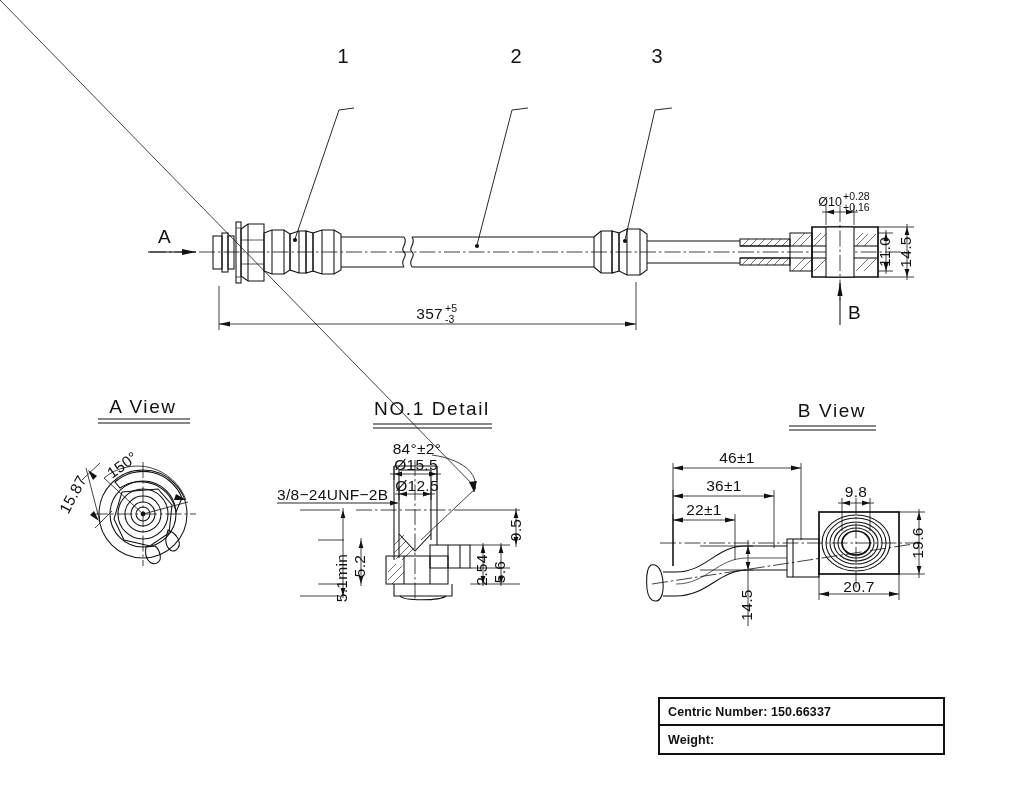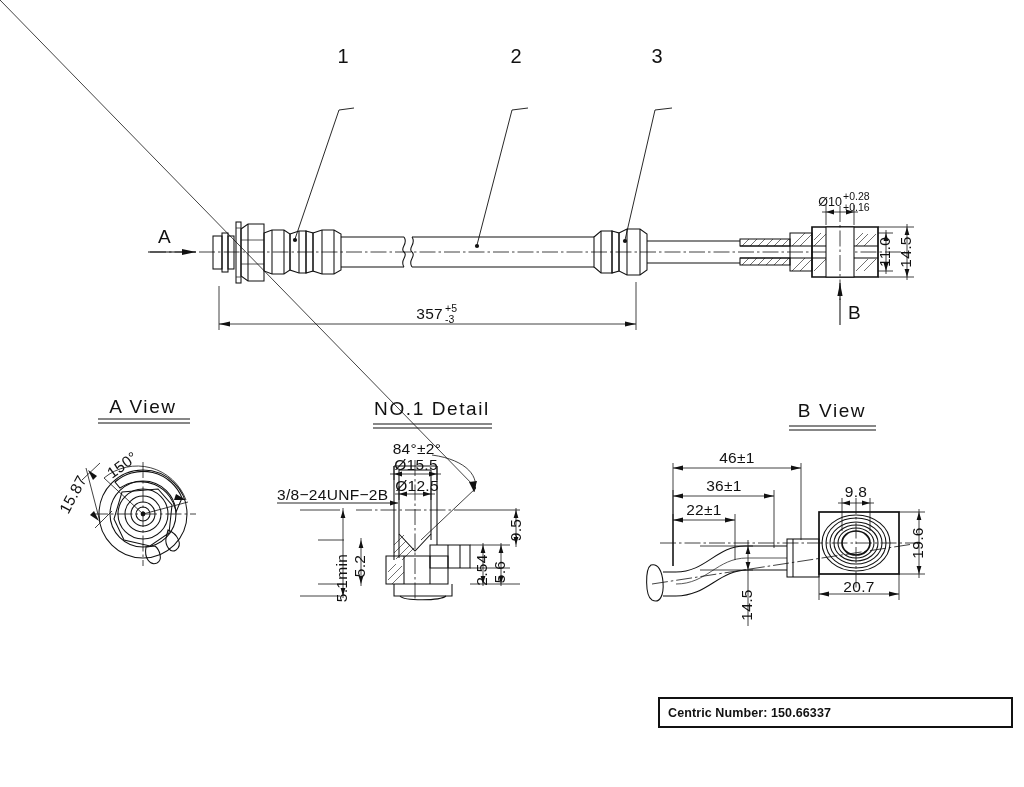--- a/index.html
+++ b/index.html
@@ -53,21 +53,21 @@
   .txt-view  { font-size: 19px; letter-spacing: 1.6px; }
   .txt-mark  { font-size: 19px; }
   .anchor-m  { text-anchor: middle; }
   .anchor-e  { text-anchor: end; }
 
   
   #title-block {
     position: absolute;
     left: 658px;
     top: 697px;
-    width: 355px;
+    width: 287px;
     border: 2.5px solid #111111;
     background: #ffffff;
     box-sizing: border-box;
   }
   .tb-row {
     height: 27px;
     display: flex;
     align-items: center;
     border-bottom: 2.5px solid #111111;
     padding: 0 0 0 8px;
@@ -519,15 +519,18 @@
       </g>
       <text class="txt txt-dim anchor-m" x="859" y="588">20.7</text>
     </g>
 
   </svg>
 
   <div id="title-block">
     <div class="tb-row">
       <span>Centric Number: 150.66337</span>
     </div>
+    <div class="tb-row">
+      <span>Weight:</span>
+    </div>
   </div>
 
 </div>
 
 </body></html>

